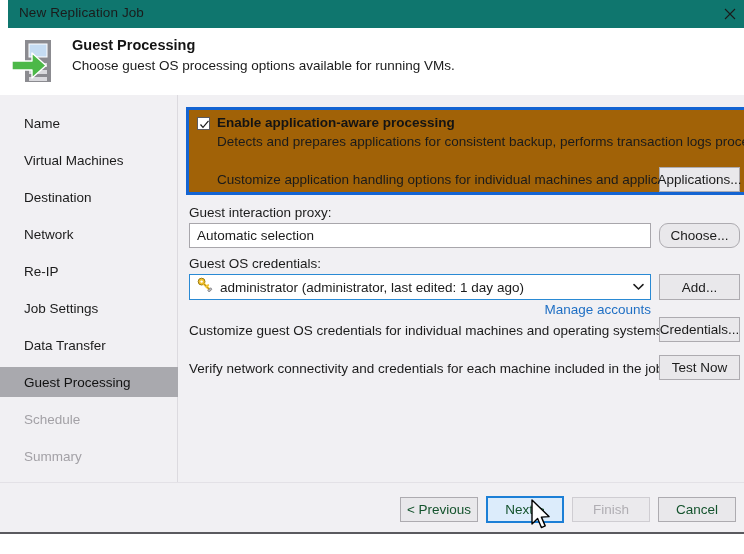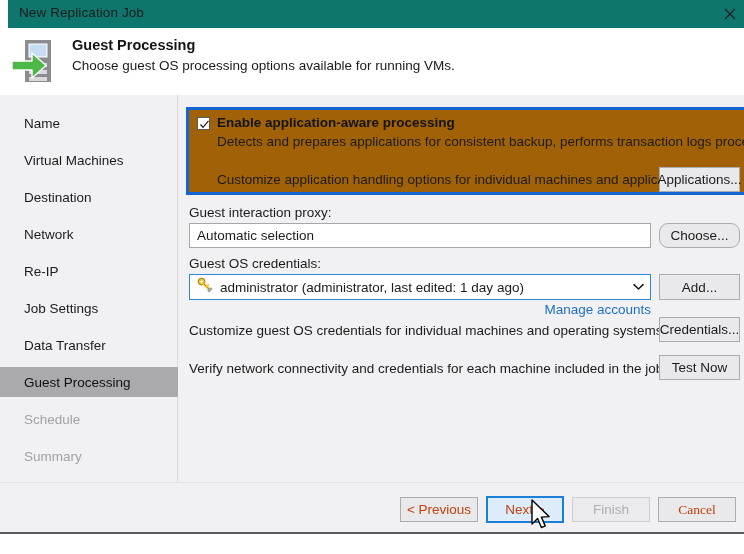--- a/index.html
+++ b/index.html
@@ -254,40 +254,40 @@
     border-top: 1px solid #e3e1e6;
   }
   .footer-btn {
     position: absolute;
     top: 14px;
     height: 25px;
     background: #e9e8eb;
     border: 1px solid #adabb0;
     font-family: "Liberation Sans", sans-serif;
     font-size: 13.5px;
-    color: #c2410c;
+    color: #14532d;
     display: flex; align-items: center; justify-content: center;
     white-space: nowrap;
     cursor: default;
     padding: 0;
   }
   #previous-btn { left: 400px; width: 78px; }
   #next-btn {
     left: 486px; width: 78px;
     border: 2px solid #1c7fd6;
     background: #dcecfb;
     top: 13px; height: 27px;
   }
   #finish-btn {
     left: 572px; width: 78px;
     color: #b0aeb3;
     border-color: #cfcdd2;
     background: #ebeaed;
   }
-  #cancel-btn { left: 658px; width: 78px; font-family: Liberation Serif, serif; }
+  #cancel-btn { left: 658px; width: 78px; }
 
   
   #cursor {
     position: absolute;
     left: 531px; top: 499px;
     width: 22px; height: 34px;
     pointer-events: none;
   }
 </style>
 </head>

